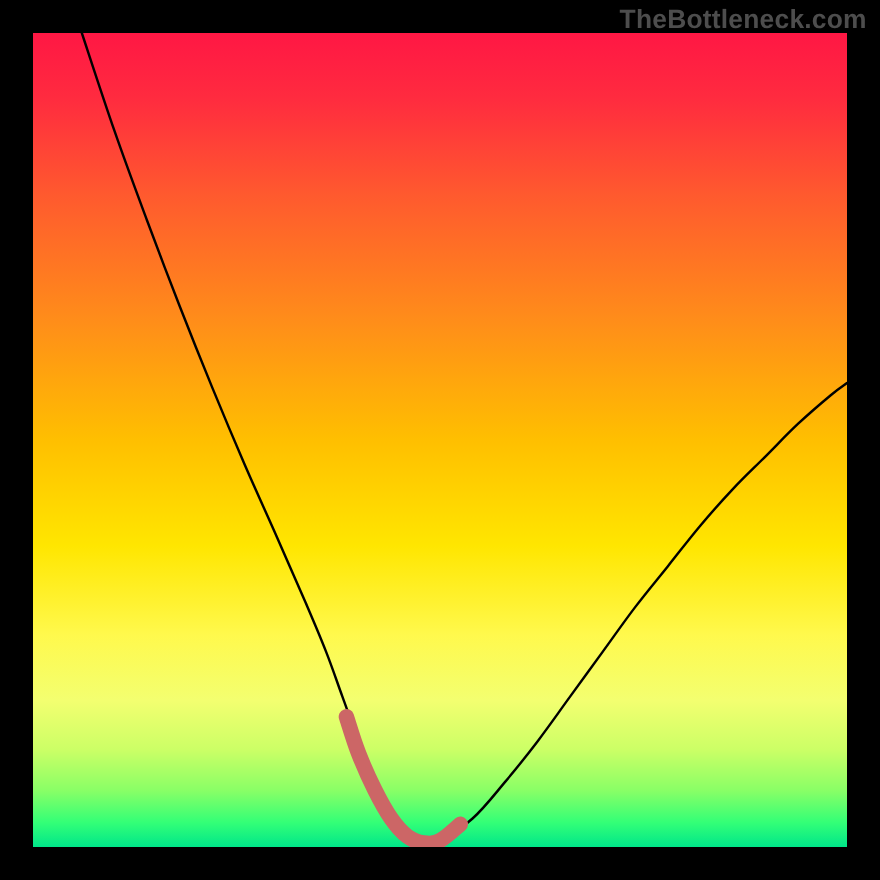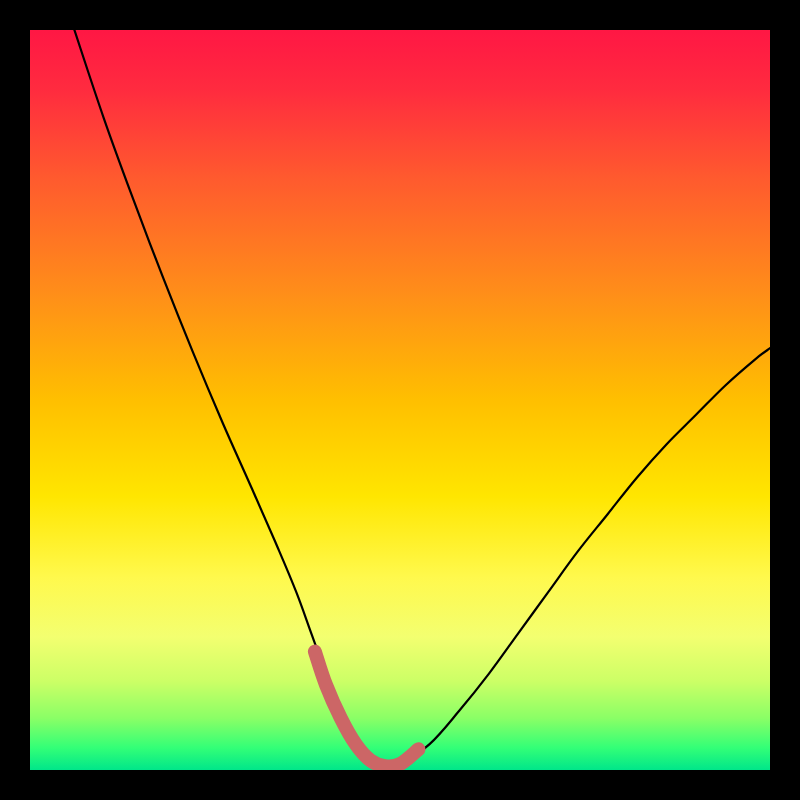--- a/index.html
+++ b/index.html
@@ -39,20 +39,21 @@
   .plot-area svg {
     display: block;
     width: 100%;
     height: 100%;
   }
 </style>
 </head>
 <body>
 
 <div class="frame">
+  <div class="watermark">TheBottleneck.com</div>
   <div class="plot-area">
     <svg id="chart-svg" viewBox="0 0 740 740" preserveAspectRatio="none">
       <defs>
         <linearGradient id="bg-grad" x1="0" y1="0" x2="0" y2="1">
             <stop offset="0%" stop-color="#ff1744"></stop>
             <stop offset="8%" stop-color="#ff2b3f"></stop>
             <stop offset="20%" stop-color="#ff5a2e"></stop>
             <stop offset="35%" stop-color="#ff8c1a"></stop>
             <stop offset="50%" stop-color="#ffbf00"></stop>
             <stop offset="63%" stop-color="#ffe600"></stop>

